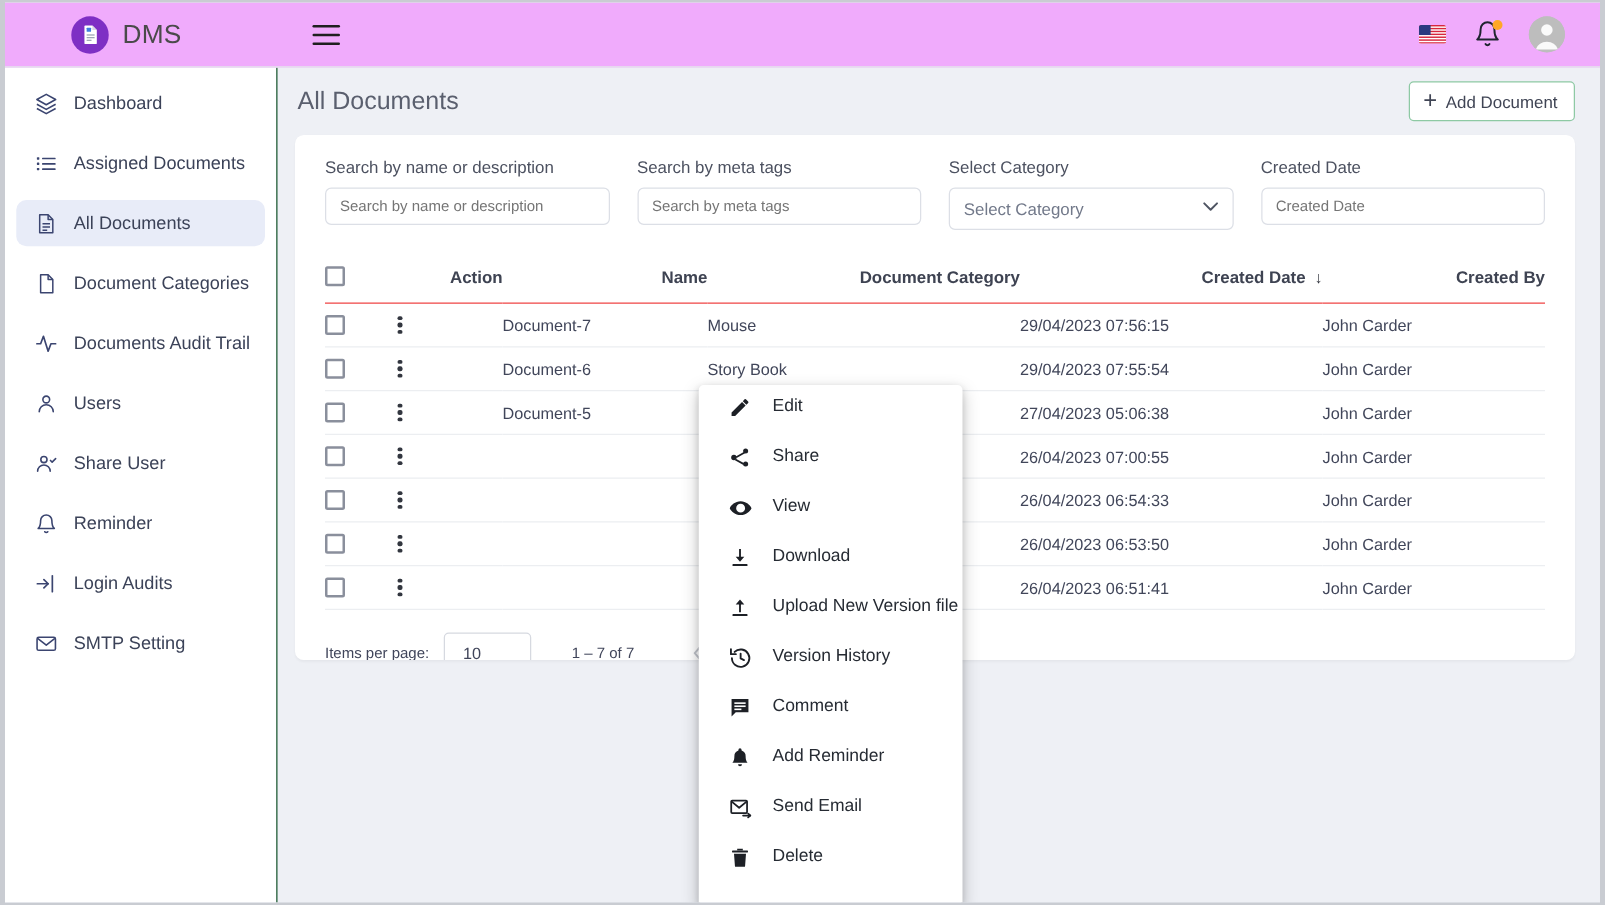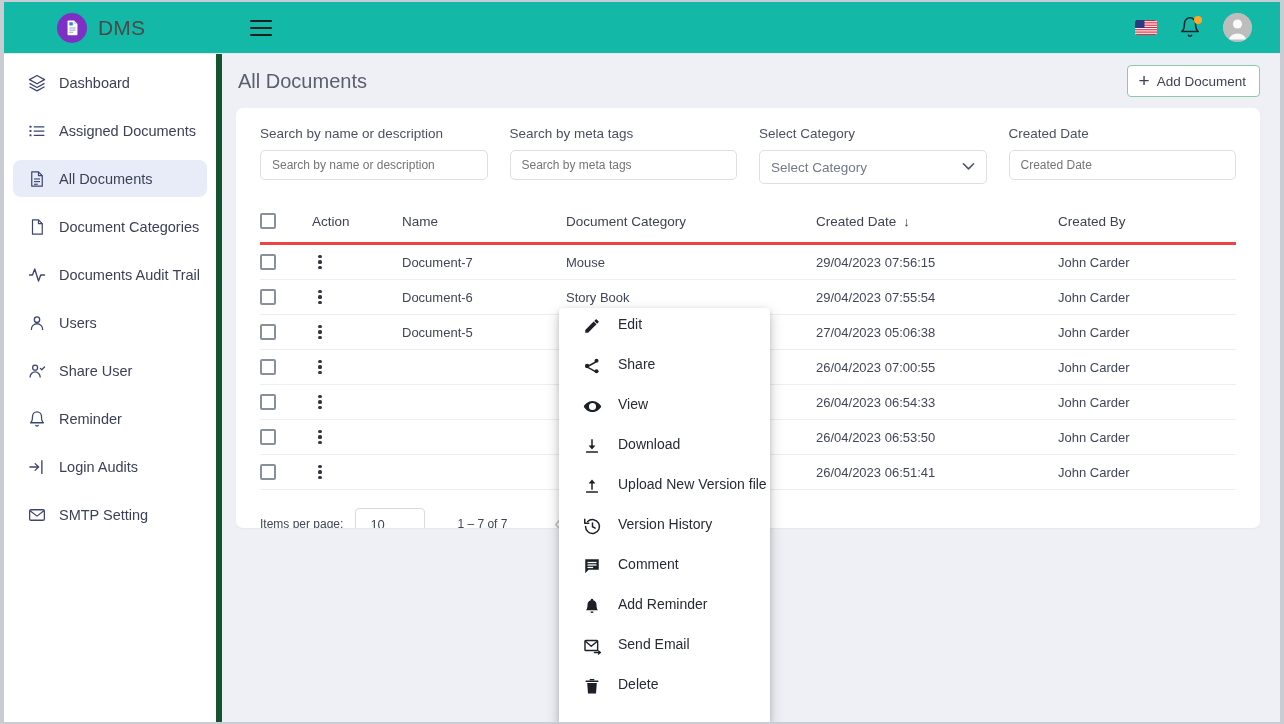--- a/index.html
+++ b/index.html
@@ -15,21 +15,21 @@
     width: 1276px; height: 720px;
     background: #eef0f5;
     overflow: hidden;
     display: flex;
     flex-direction: column;
   }
 
   
   .topbar {
     height: 52px;
-    background: #14b8a6;
+    background: #f0abfc;
     display: flex;
     align-items: center;
     flex: 0 0 52px;
     border-bottom: 1px solid #e4e6eb;
     position: relative;
     z-index: 30;
   }
   .brand { display: flex; align-items: center; gap: 11px; padding-left: 53px; width: 212px; }
   .logo-circle {
     width: 30px; height: 30px; border-radius: 50%;
@@ -62,21 +62,21 @@
     overflow: hidden; cursor: pointer;
   }
 
   
   .body { flex: 1; display: flex; min-height: 0; position: relative; }
 
   
   .sidebar {
     width: 218px; flex: 0 0 218px;
     background: #ffffff;
-    border-right: 6px solid #14532d;
+    border-right: 1px solid #14532d;
     padding-top: 10px;
     overflow: hidden;
   }
   .nav-item {
     height: 37px;
     margin: 0 9px;
     display: flex; align-items: center; gap: 13px;
     padding-left: 14px;
     border-radius: 8px;
     color: #3b4258;
@@ -135,26 +135,26 @@
     cursor: text;
     width: 100%;
     font-family: "Liberation Sans", sans-serif;
   }
   .field.select { height: 34px; font-size: 13.5px; color: #72798a; justify-content: space-between; cursor: pointer; }
   .chev { color: #4f5563; font-size: 11px; }
 
   
   .tbl { width: 100%; border-collapse: collapse; margin-top: 14px; }
   .tbl th {
-    text-align: left;
+    text-align: right;
     font-size: 13.5px;
-    font-weight: 400;
+    font-weight: 700;
     color: #3e4352;
     padding: 9px 0 13px 0;
-    border-bottom: 3px solid #ef4444;
+    border-bottom: 1px solid #ef4444;
   }
   .tbl td {
     font-size: 13px;
     color: #41465a;
     padding: 9px 0;
     border-bottom: 1px solid #eceef1;
     height: 34px;
   }
   .col-chk { width: 52px; }
   .col-act { width: 90px; }

